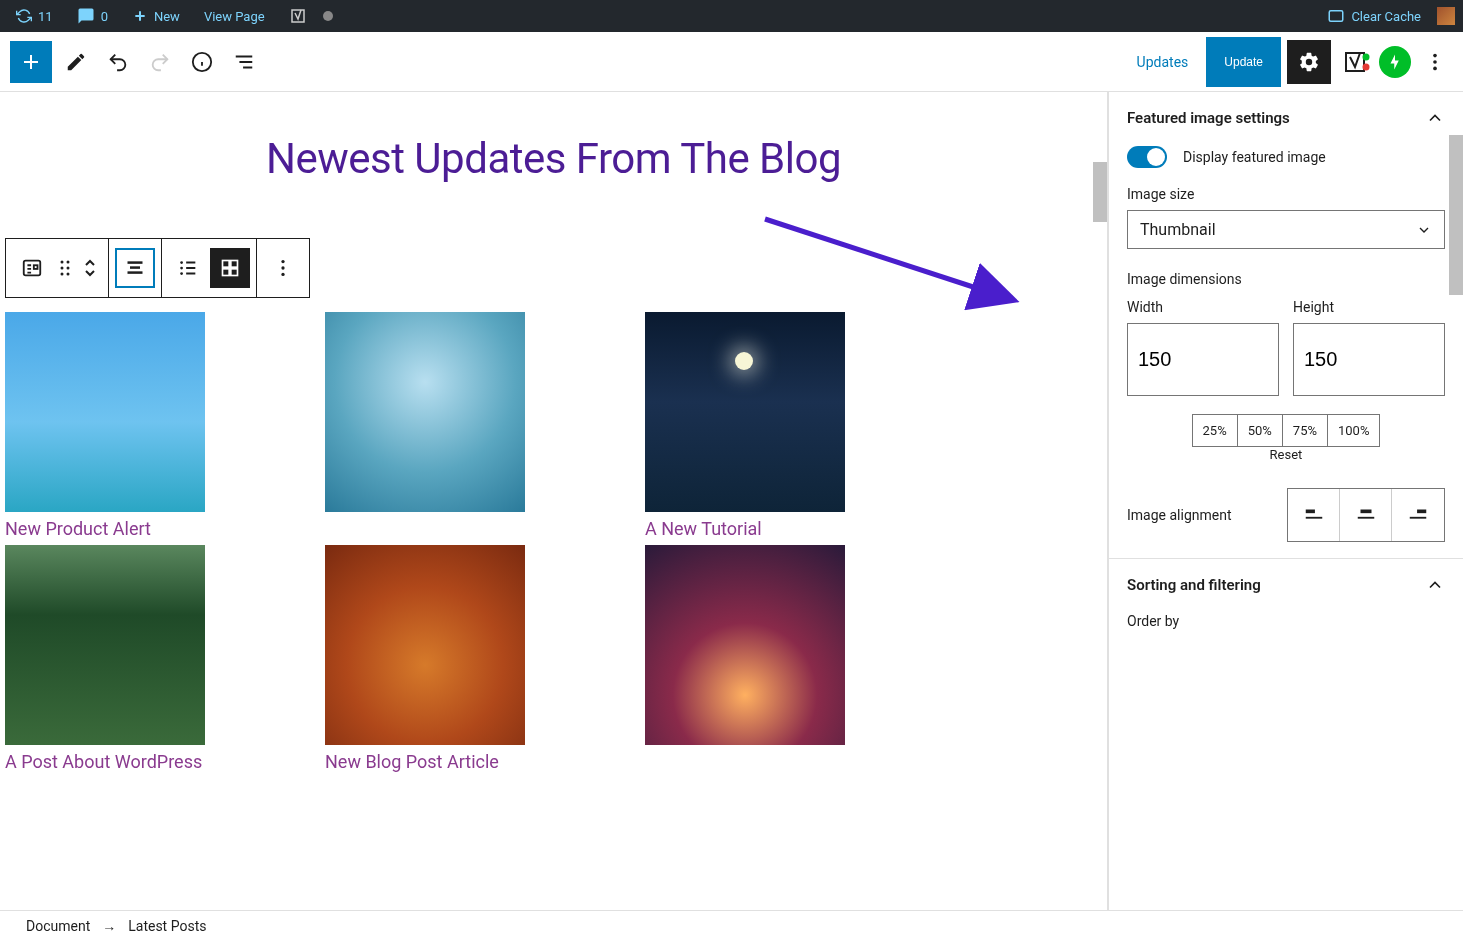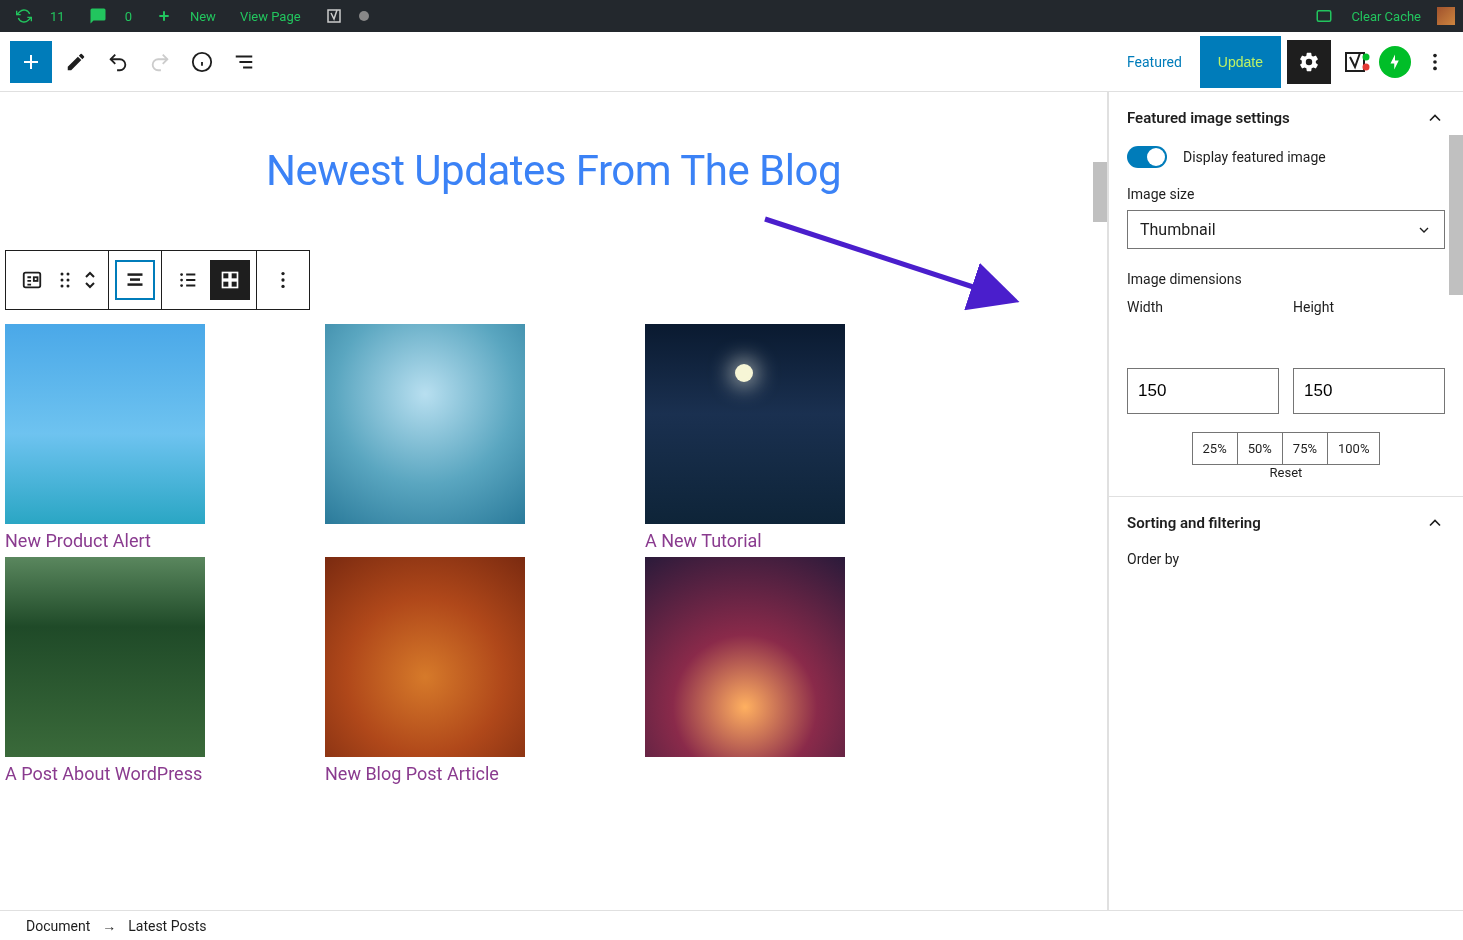--- a/index.html
+++ b/index.html
@@ -1,41 +1,41 @@
 <!DOCTYPE html>
 <html><head>
 <meta charset="utf-8">
 <style>
 * { box-sizing: border-box; margin: 0; padding: 0; }
 body { font-family: -apple-system, BlinkMacSystemFont, "Segoe UI", Roboto, sans-serif; font-size: 13px; color: #1e1e1e; overflow: hidden; }
 
 
 .admin-bar { height: 32px; background: #23282d; color: #ccc; display: flex; align-items: center; padding: 0 8px; font-size: 13px; justify-content: space-between; }
 .admin-left, .admin-right { display: flex; align-items: center; gap: 8px; }
-.admin-item { display: flex; align-items: center; gap: 18px; padding: 0 8px; color: #22c55e; cursor: pointer; height: 32px; }
+.admin-item { display: flex; align-items: center; gap: 6px; padding: 0 8px; color: #7dd3fc; cursor: pointer; height: 32px; }
 .avatar-box { width: 18px; height: 18px; background: linear-gradient(135deg,#a0522d,#cd853f); }
 .status-dot { width: 10px; height: 10px; border-radius: 50%; background: #888; }
 
 
 .editor-toolbar { height: 60px; border-bottom: 1px solid #e0e0e0; display: flex; align-items: center; justify-content: space-between; padding: 0 10px; background: #fff; }
 .tb-left, .tb-right { display: flex; align-items: center; gap: 6px; }
 .tb-btn { width: 36px; height: 36px; display: flex; align-items: center; justify-content: center; cursor: pointer; border-radius: 2px; color: #1e1e1e; }
 .tb-btn.disabled { color: #ccc; }
 .add-block-btn { width: 42px; height: 42px; background: #007cba; color: #fff; display: flex; align-items: center; justify-content: center; cursor: pointer; }
 .preview-link { color: #007cba; font-size: 14px; padding: 0 12px; cursor: pointer; }
-.update-btn { background: #007cba; color: #bef264; padding: 18px 18px; font-size: 14px; border: none; cursor: pointer; }
+.update-btn { background: #007cba; color: #ffffff; padding: 18px 18px; font-size: 12px; border: none; cursor: pointer; }
 .settings-btn { width: 44px; height: 44px; background: #1e1e1e; color: #fff; display: flex; align-items: center; justify-content: center; cursor: pointer; }
 .yoast-indicator { width: 36px; height: 36px; display: flex; align-items: center; justify-content: center; }
 .jetpack-btn { width: 32px; height: 32px; border-radius: 50%; background: #00be28; color: #fff; display:flex; align-items:center; justify-content:center; }
 
 
 .main { display: flex; height: calc(100vh - 92px - 30px); }
 .canvas { flex: 1; overflow-y: auto; padding: 30px 5px 20px 5px; position: relative; border-right: 1px solid #e0e0e0; }
 .canvas-scroll-hint { position: absolute; right: 0; top: 70px; width: 14px; height: 60px; background: #c0c0c0; }
-.page-title { font-size: 42px; color: #3b82f6; text-align: center; font-weight: 400; margin: 24px 0 55px; letter-spacing: -0.5px; }
+.page-title { font-size: 42px; color: #4c1d95; text-align: center; font-weight: 400; margin: 12px 0 55px; letter-spacing: -0.5px; }
 
 
 .block-toolbar { display: inline-flex; border: 1px solid #1e1e1e; background: #fff; margin-bottom: 14px; height: 60px; }
 .bt-group { display: flex; align-items: center; border-right: 1px solid #1e1e1e; padding: 0 6px; gap: 2px; }
 .bt-group:last-child { border-right: none; }
 .bt-btn { width: 40px; height: 40px; display: flex; align-items: center; justify-content: center; cursor: pointer; }
 .bt-btn.selected { border: 2px solid #007cba; }
 .bt-btn.dark { background: #1e1e1e; color: #fff; }
 .chev-stack { display:flex; flex-direction:column; font-size:10px; line-height:10px; }
 
@@ -63,21 +63,21 @@
 .toggle-row { display: flex; align-items: center; gap: 16px; margin-bottom: 18px; }
 .toggle { width: 40px; height: 22px; background: #007cba; border-radius: 11px; position: relative; cursor: pointer; }
 .toggle::after { content: ""; position: absolute; right: 2px; top: 2px; width: 18px; height: 18px; background: #fff; border-radius: 50%; }
 .toggle-label { font-size: 14px; }
 .field-label { font-size: 14px; display: block; margin-bottom: 8px; }
 .select-box { width: 100%; border: 1px solid #757575; padding: 9px 12px; font-size: 16px; display:flex; justify-content:space-between; align-items:center; cursor:pointer; background:#fff; }
 .sec-title { font-size: 14px; margin: 22px 0 12px; }
 .dim-row { display: flex; gap: 14px; }
 .dim-col { flex: 1; }
 .dim-col label { font-size: 14px; display: block; margin-bottom: 8px; }
-.dim-input { width: 100%; border: 1px solid #757575; padding: 12px 10px; font-size: 17px; margin-top: 45px; }
+.dim-input { width: 100%; border: 1px solid #757575; padding: 24px 10px; font-size: 20px; }
 .preset-row { display: flex; align-items: center; justify-content: space-between; margin-top: 18px; flex-direction: column; }
 .preset-group { display: flex; border: 1px solid #757575; }
 .preset-btn { padding: 8px 10px; font-size: 13px; border-right: 1px solid #757575; cursor: pointer; background:#fff; }
 .preset-btn:last-child { border-right: none; }
 .reset-link { font-size: 13px; cursor: pointer; }
 .align-row { display:flex; justify-content: space-between; align-items: center; margin-top: 26px; }
 .align-group { display:flex; border:1px solid #757575; }
 .align-btn { width: 52px; height: 52px; display:flex; align-items:center; justify-content:center; cursor:pointer; border-right:1px solid #ccc; }
 .align-btn:last-child { border-right:none; }
 
@@ -185,21 +185,21 @@
     </div>
     <div class="tb-btn">
       <span>
           <svg width="22" height="22" viewBox="0 0 24 24" fill="none" stroke="#1e1e1e" stroke-width="2">
             <path d="M3 6h18M7 12h14M11 18h10"></path>
           </svg>
         </span>
     </div>
   </div>
   <div class="tb-right">
-    <span class="preview-link">Featured</span>
+    <span class="preview-link">Updates</span>
     <button class="update-btn">Update</button>
     <div class="settings-btn">
       <span>
           <svg width="22" height="22" viewBox="0 0 24 24" fill="#fff">
             <path d="M19.43 12.98c.04-.32.07-.64.07-.98s-.03-.66-.07-.98l2.11-1.65a.5.5 0 0 0 .12-.64l-2-3.46a.5.5 0 0 0-.61-.22l-2.49 1a7.03 7.03 0 0 0-1.69-.98l-.38-2.65A.5.5 0 0 0 14 2h-4a.5.5 0 0 0-.49.42l-.38 2.65c-.61.25-1.17.59-1.69.98l-2.49-1a.5.5 0 0 0-.61.22l-2 3.46a.5.5 0 0 0 .12.64l2.11 1.65c-.4.32-.7.65-.7.98s.3.66.7.98l-2.11 1.65a.5.5 0 0 0-.12.64l2 3.46c.14.24.44.34.61.22l2.49-1c.52.39 1.08.73 1.69.98l.38 2.65c.4.25.25.42.49.42h4c.25 0 .46-.17.49-.42l.38-2.65c.61-.25 1.17-.59 1.69-.98l2.49 1c.17.12.47.02.61-.22l2-3.46a.5.5 0 0 0-.12-.64l-2.11-1.65zM12 15.5A3.5 3.5 0 1 1 12 8.5a3.5 3.5 0 0 1 0 7z"></path>
           </svg>
         </span>
     </div>
     <div class="yoast-indicator">
       <svg width="30" height="30" viewBox="0 0 30 30">
@@ -394,20 +394,43 @@
         <div class="preset-row">
           <div class="preset-group" id="preset-group">
               <div class="preset-btn">25%</div>
               <div class="preset-btn">50%</div>
               <div class="preset-btn">75%</div>
               <div class="preset-btn">100%</div>
             </div>
           <span class="reset-link">Reset</span>
         </div>
 
+        <div class="align-row">
+          <span style="font-size:14px;">Image alignment</span>
+          <div class="align-group">
+            <div class="align-btn">
+                <svg width="22" height="22" viewBox="0 0 24 24" fill="#1e1e1e">
+                  <rect x="3" y="6" width="10" height="4"></rect>
+                  <rect x="3" y="14" width="18" height="2"></rect>
+                </svg>
+              </div>
+            <div class="align-btn">
+                <svg width="22" height="22" viewBox="0 0 24 24" fill="#1e1e1e">
+                  <rect x="6" y="6" width="12" height="4"></rect>
+                  <rect x="3" y="14" width="18" height="2"></rect>
+                </svg>
+              </div>
+            <div class="align-btn">
+                <svg width="22" height="22" viewBox="0 0 24 24" fill="#1e1e1e">
+                  <rect x="11" y="6" width="10" height="4"></rect>
+                  <rect x="3" y="14" width="18" height="2"></rect>
+                </svg>
+              </div>
+          </div>
+        </div>
 
       </div>
     </div>
 
     <div class="panel" style="border-bottom:none;">
       <div class="panel-header">
         <span class="panel-title">Sorting and filtering</span>
         <span>
             <svg width="20" height="20" viewBox="0 0 24 24" fill="none" stroke="#1e1e1e" stroke-width="2">
               <path d="M6 15l6-6 6 6"></path>

